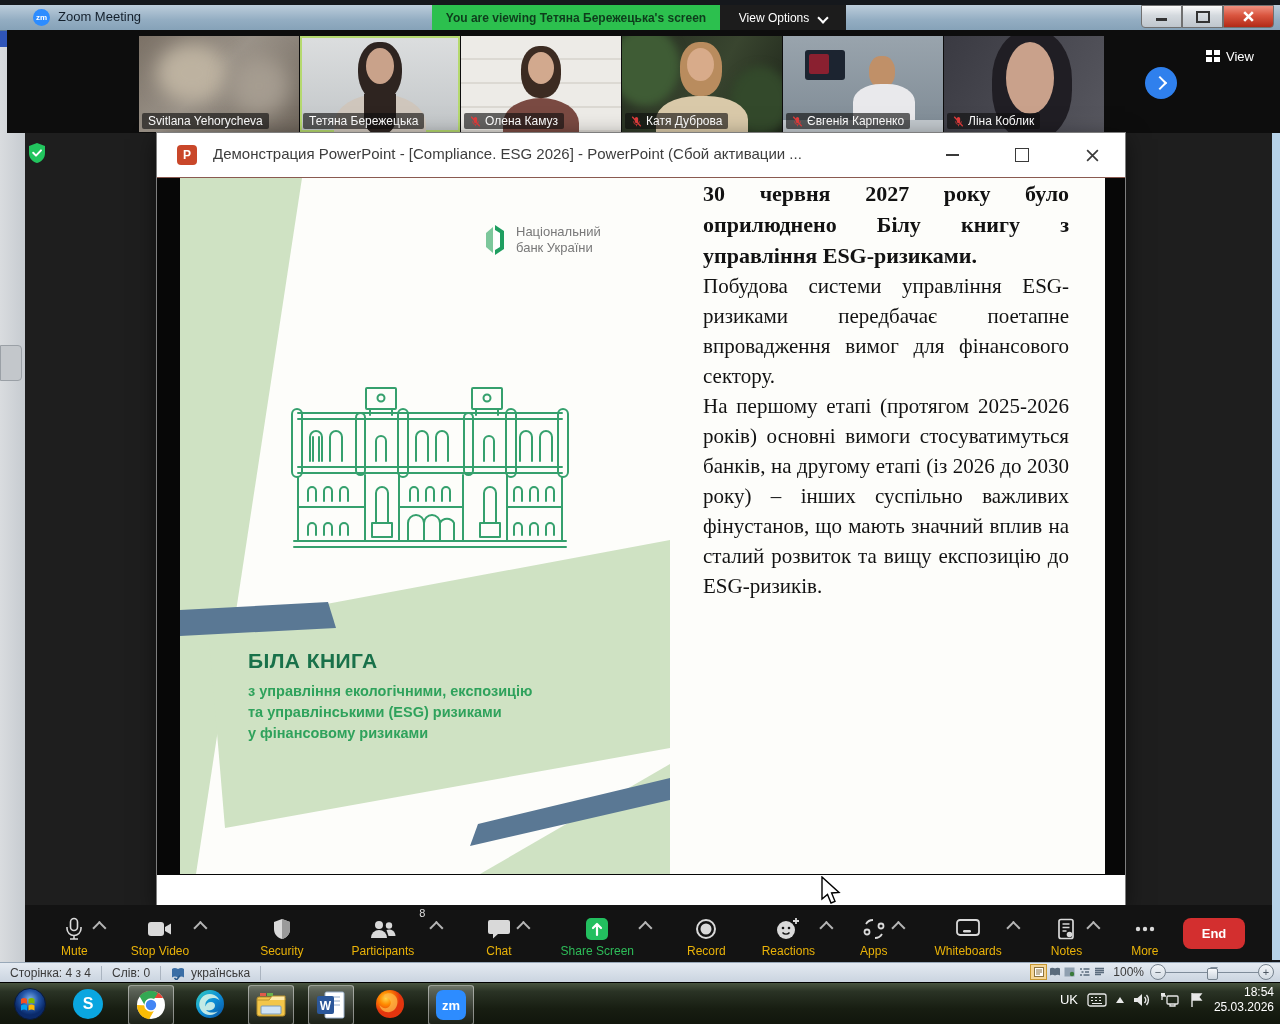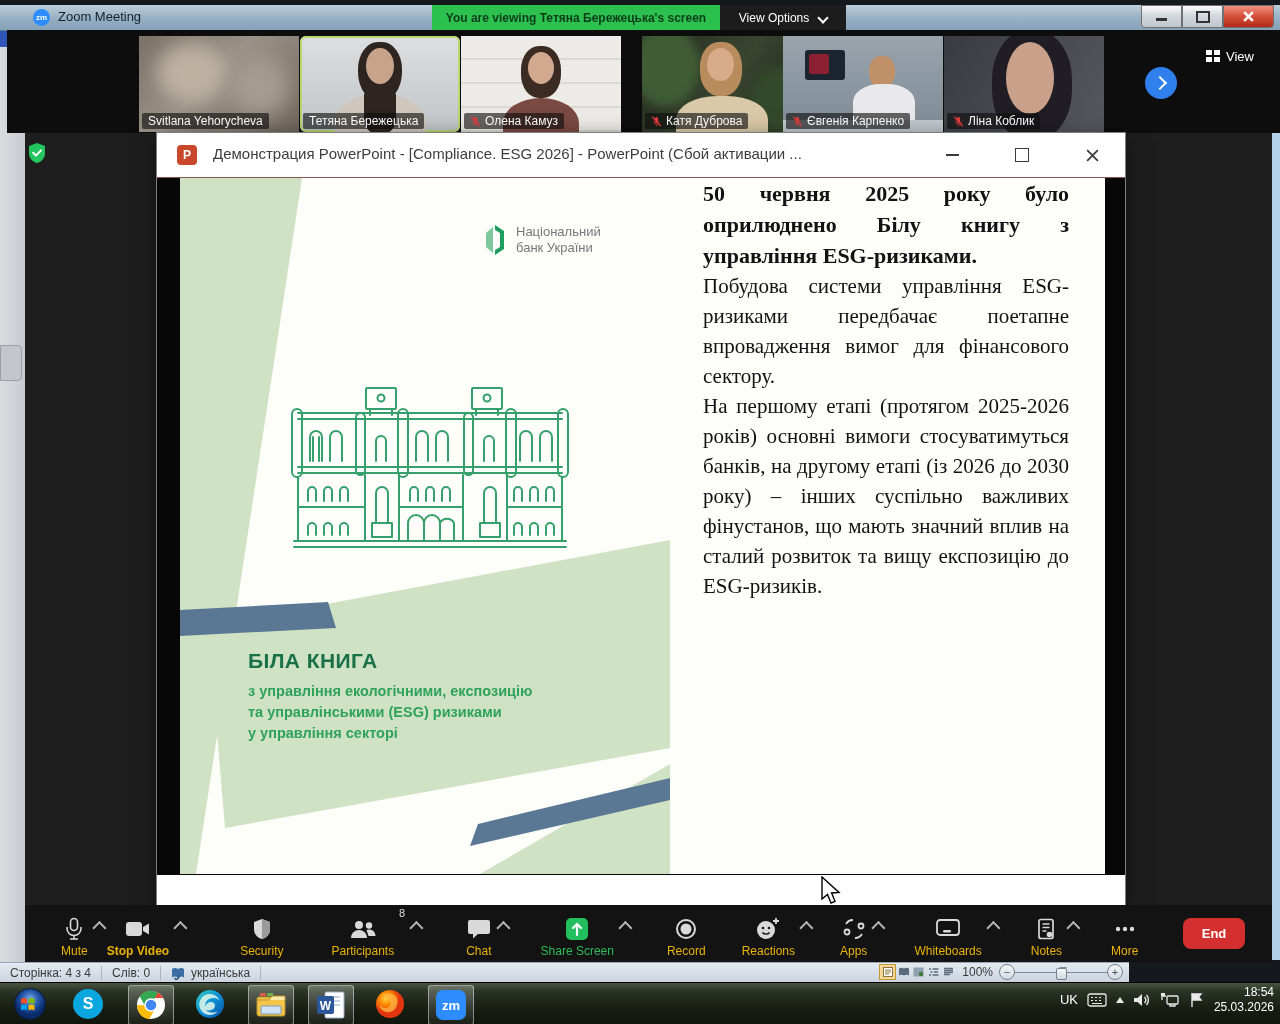--- a/index.html
+++ b/index.html
@@ -26,21 +26,21 @@
   .wbtn{width:39px;height:21px;background:linear-gradient(#fbfbfb,#d4d9de 45%,#bfc6cd);
     border:1px solid #707070;display:flex;align-items:center;justify-content:center;}
   .wbtn.min{border-radius:0 0 0 4px;}
   .wbtn.close{width:49px;background:linear-gradient(#f0907f,#d9553f 45%,#b22a17);border-radius:0 0 4px 0;}
   .glyph-min{width:11px;height:3px;background:#333;margin-top:6px;}
   .glyph-max{width:10px;height:8px;border:2px solid #333;}
 
   
   #strip{left:7px;top:30px;width:1273px;height:103px;background:#0d0d0d;}
   .tile{position:absolute;top:6px;width:160px;height:96px;overflow:hidden;background:#333;}
-  .tile.active{outline:2px solid #b5d96e;outline-offset:-2px;border-radius:6px;}
+  .tile.active{outline:2px solid #b5d96e;outline-offset:-2px;}
   .nametag{position:absolute;left:3px;bottom:3px;background:rgba(15,15,15,.62);color:#fff;
     font-size:12px;padding:1px 6px;border-radius:2px;display:flex;align-items:center;gap:4px;white-space:nowrap;}
   .blob{position:absolute;border-radius:50%;}
 
   
   #next-btn{left:1145px;top:67px;width:32px;height:32px;border-radius:50%;background:#2f80ed;
     display:flex;align-items:center;justify-content:center;}
   #next-btn .chev{border-color:#fff;transform:rotate(45deg);width:8px;height:8px;margin-left:-3px;}
   #view-btn{left:1206px;top:45px;height:22px;display:flex;align-items:center;gap:6px;color:#fff;font-size:13px;}
 
@@ -88,21 +88,21 @@
   .zgroup{display:flex;align-items:flex-start;}
   .zcell{display:flex;flex-direction:column;align-items:center;gap:3px;padding-top:8px;}
   .zlabel{font-size:12px;color:#eab308;white-space:nowrap;}
   .zlabel.green{color:#2ebd59;}
   .zchev{margin:14px 4px 0 5px;}
   .badge{position:absolute;top:-2px;right:-11px;font-size:11px;color:#ddd;}
   #end-btn{position:absolute;right:27px;top:13px;width:62px;height:31px;border-radius:8px;background:#d32f2f;
     color:#fff;font-size:13px;font-weight:bold;display:flex;align-items:center;justify-content:center;}
 
   
-  #word-status{left:0;top:962px;width:1129px;height:20px;background:linear-gradient(#e4eaf1,#c9d3df);
+  #word-status{left:0;top:962px;width:1280px;height:20px;background:linear-gradient(#e4eaf1,#c9d3df);
     border-top:1px solid #98a8b8;display:flex;align-items:center;font-size:12px;color:#3a3a3a;}
   .wseg{padding:0 10px;border-right:1px solid #aab4c0;height:14px;display:flex;align-items:center;gap:6px;}
   #word-right{position:absolute;right:6px;top:1px;display:flex;align-items:center;gap:0;}
   .vicon{width:15px;height:14px;display:flex;align-items:center;justify-content:center;}
   .vicon.activeview{background:#f5d697;border:1px solid #c89830;}
   #zoom-slider{width:92px;height:14px;position:relative;}
   #zoom-slider .track{position:absolute;left:0;top:7px;width:92px;height:1px;background:#7f8c9a;}
   #zoom-slider .notch{position:absolute;left:44px;top:2px;width:0;height:0;border-left:4px solid transparent;border-right:4px solid transparent;border-top:5px solid #7f8c9a;}
   #zoom-slider .thumb{position:absolute;left:41px;top:3px;width:9px;height:10px;background:linear-gradient(#f7f9fb,#cdd6df);border:1px solid #76828e;border-radius:2px;}
   .zbtn{width:14px;height:14px;border:1px solid #76828e;border-radius:50%;background:linear-gradient(#f2f5f8,#d4dce4);
@@ -189,21 +189,21 @@
         <svg width="11" height="13" viewBox="0 0 14 14">
             <path d="M7 1.2a2.1 2.1 0 0 1 2.1 2.1V7A2.1 2.1 0 1 1 4.9 7V3.3A2.1 2.1 0 0 1 7 1.2z" fill="#e03c3c"></path>
             <path d="M3.4 6.6v.6a3.6 3.6 0 0 0 7.2 0v-.6" stroke="#e03c3c" fill="none"></path>
             <path d="M7 10.8V13" stroke="#e03c3c"></path>
             <path d="M1.6 1 12.4 13" stroke="#e03c3c" stroke-width="1.6"></path>
           </svg>
         <span>Олена Камуз</span>
       </div>
     </div>
 
-    <div class="tile" style="left:615px;background:linear-gradient(120deg,#232b1f,#39452f 55%,#1d2419);margin-left:20px;">
+    <div class="tile" style="left:615px;background:linear-gradient(120deg,#232b1f,#39452f 55%,#1d2419);">
       <span class="blob" style="left:-12px;top:-10px;width:70px;height:80px;background:#3f5c35;filter:blur(4px);"></span>
       <span class="blob" style="left:108px;top:30px;width:60px;height:70px;background:#33492b;filter:blur(5px);"></span>
       <span class="blob" style="left:58px;top:6px;width:42px;height:54px;background:#b98c5e;border-radius:45%;"></span>
       <span class="blob" style="left:65px;top:12px;width:27px;height:33px;background:#d8ab8a;"></span>
       <span class="blob" style="left:34px;top:60px;width:92px;height:52px;background:#d9c9a9;border-radius:45% 45% 0 0;"></span>
       <div class="nametag">
         <svg width="11" height="13" viewBox="0 0 14 14">
             <path d="M7 1.2a2.1 2.1 0 0 1 2.1 2.1V7A2.1 2.1 0 1 1 4.9 7V3.3A2.1 2.1 0 0 1 7 1.2z" fill="#e03c3c"></path>
             <path d="M3.4 6.6v.6a3.6 3.6 0 0 0 7.2 0v-.6" stroke="#e03c3c" fill="none"></path>
             <path d="M7 10.8V13" stroke="#e03c3c"></path>
@@ -352,26 +352,26 @@
 
             <path d="M128 158 v-18 a8 8 0 0 1 16 0 v18 M144 158 v-18 a8 8 0 0 1 16 0 v18 M160 158 v-18 a8 8 0 0 1 14 0 v18"></path>
 
             <path d="M14 158 H286 M14 164 H286"></path>
           </svg>
 
           <div id="cover-title">БІЛА КНИГА</div>
           <div id="cover-sub">
             <div>з управління екологічними, експозицію</div>
             <div>та управлінськими (ESG) ризиками</div>
-            <div>у управління секторі</div>
+            <div>у фінансовому ризиками</div>
           </div>
         </div>
 
         <div id="slide-text">
-          <p id="p1">50 червня 2025 року було оприлюднено Білу книгу з управління ESG-ризиками.</p>
+          <p id="p1">30 червня 2027 року було оприлюднено Білу книгу з управління ESG-ризиками.</p>
           <p id="p2">Побудова системи управління ESG-ризиками передбачає поетапне впровадження вимог для фінансового сектору.</p>
           <p id="p3">На першому етапі (протягом 2025-2026 років) основні вимоги стосуватимуться банків, на другому етапі (із 2026 до 2030 року) – інших суспільно важливих фінустанов, що мають значний вплив на сталий розвиток та вищу експозицію до ESG-ризиків.</p>
         </div>
       </div>
 
       <div id="ppt-status">
         <span id="ppt-slide-count">Слайд 10 из 14</span>
         <div class="pbtn" style="left:553px;">
           <svg width="19" height="19" viewBox="0 0 19 19">
               <circle cx="9.5" cy="9.5" r="8" stroke="#555" stroke-width="1.5" fill="none"></circle>
@@ -429,21 +429,21 @@
       <div class="zcell">
         <svg width="20" height="24" viewBox="0 0 20 24">
             <rect x="6.5" y="1.5" width="7" height="12" rx="3.5" stroke="#d9d9d9" stroke-width="1.6" fill="none"></rect>
             <path d="M3 10 v1.5 a7 7 0 0 0 14 0 V10 M10 18.5 V22 M6 22 h8" stroke="#d9d9d9" stroke-width="1.6" fill="none"></path>
           </svg>
         <span class="zlabel">Mute</span>
       </div>
       <span class="chev up zchev"></span>
     </div>
 
-    <div class="zgroup" style="font-weight:bold;">
+    <div class="zgroup" style="margin-left:24px;">
       <div class="zcell">
         <svg width="26" height="24" viewBox="0 0 26 20">
             <rect x="1" y="3" width="16" height="14" rx="3" fill="#d9d9d9"></rect>
             <path d="M18 8 L24 4.5 V15.5 L18 12 Z" fill="#d9d9d9"></path>
           </svg>
         <span class="zlabel">Stop Video</span>
       </div>
       <span class="chev up zchev"></span>
     </div>
 

